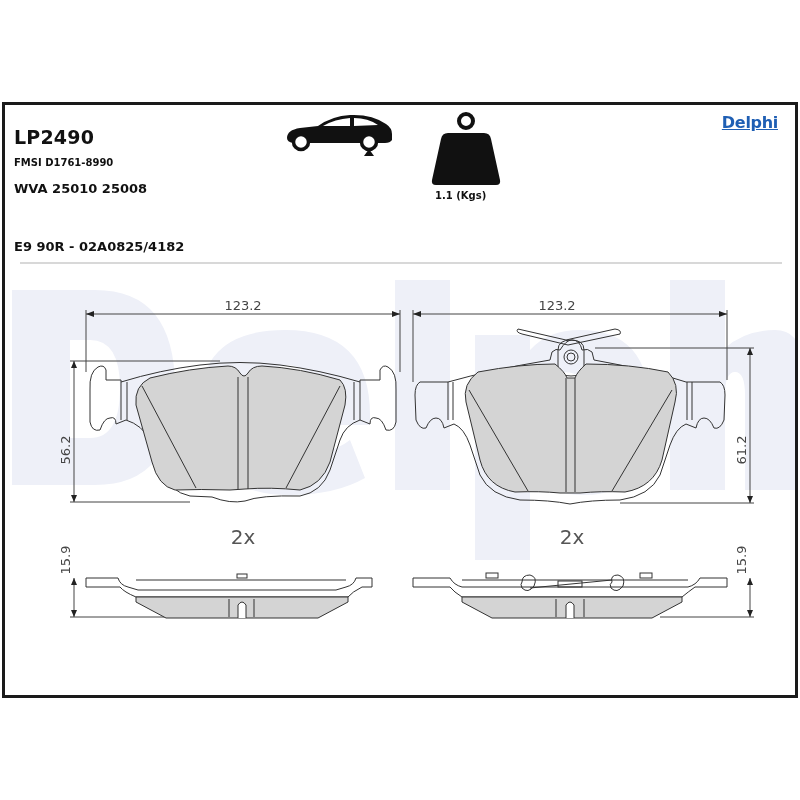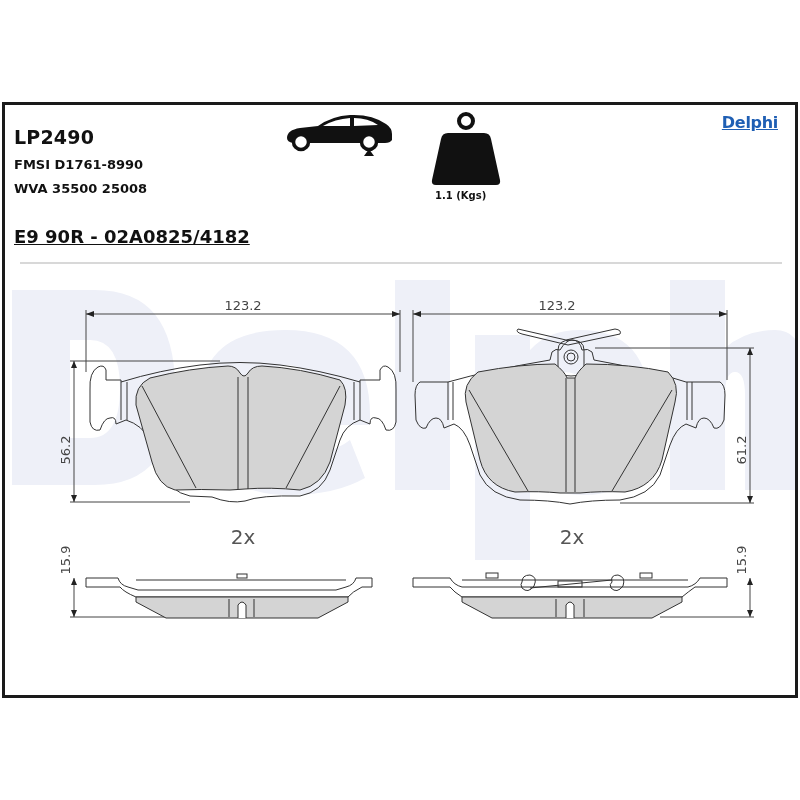--- a/index.html
+++ b/index.html
@@ -1,36 +1,36 @@
 <!DOCTYPE html>
 <html><head>
 <meta charset="utf-8">
 <style>
   html, body { margin: 0; padding: 0; background: #ffffff; }
   body { width: 800px; height: 800px; position: relative; overflow: hidden; font-family: "DejaVu Sans", sans-serif; }
   .frame { position: absolute; left: 2px; top: 102px; width: 790px; height: 590px; border: 3px solid #4d7c0f; background: #fff; }
   .txt { position: absolute; color: #111; font-weight: bold; white-space: nowrap; font-family: "DejaVu Sans", sans-serif; }
   .part-no { left: 9px; top: 21px; font-size: 19px; letter-spacing: 0.2px; }
-  .fmsi { left: 9px; top: 52px; font-size: 13px; }
+  .fmsi { left: 9px; top: 52px; font-size: 10px; }
   .wva { left: 9px; top: 76px; font-size: 13px; }
-  .ece { left: 9px; top: 121px; font-size: 18px; text-decoration: underline; }
+  .ece { left: 9px; top: 134px; font-size: 13px; }
   .weight { left: 430px; top: 85px; font-size: 10px; }
   .brand { position: absolute; right: 17px; top: 8px; color: #1f5fb4; font-weight: bold; font-size: 16px; font-family: "DejaVu Sans", sans-serif; letter-spacing: -0.3px; text-decoration: underline; }
   .sep { position: absolute; left: 15px; top: 157px; width: 762px; height: 2px; background: #d8d8d8; }
   svg.draw { position: absolute; left: 0; top: 0; }
   .dim { font-family: "DejaVu Sans", sans-serif; font-size: 13px; fill: #444; }
   .qty { font-family: "DejaVu Sans", sans-serif; font-size: 20px; fill: #555; }
 </style>
 </head>
 <body>
 
 <div class="frame">
   <div class="txt part-no">LP2490</div>
   <div class="txt fmsi">FMSI D1761-8990</div>
-  <div class="txt wva">WVA 35500 25008</div>
+  <div class="txt wva">WVA 25010 25008</div>
   <div class="txt ece">E9 90R - 02A0825/4182</div>
   <div class="txt weight">1.1 (Kgs)</div>
   <div class="brand">Delphi</div>
   <div class="sep"></div>
 </div>
 
 <svg class="draw" width="800" height="800" viewBox="0 0 800 800">
 
   <g fill="#eef0f8">
 

